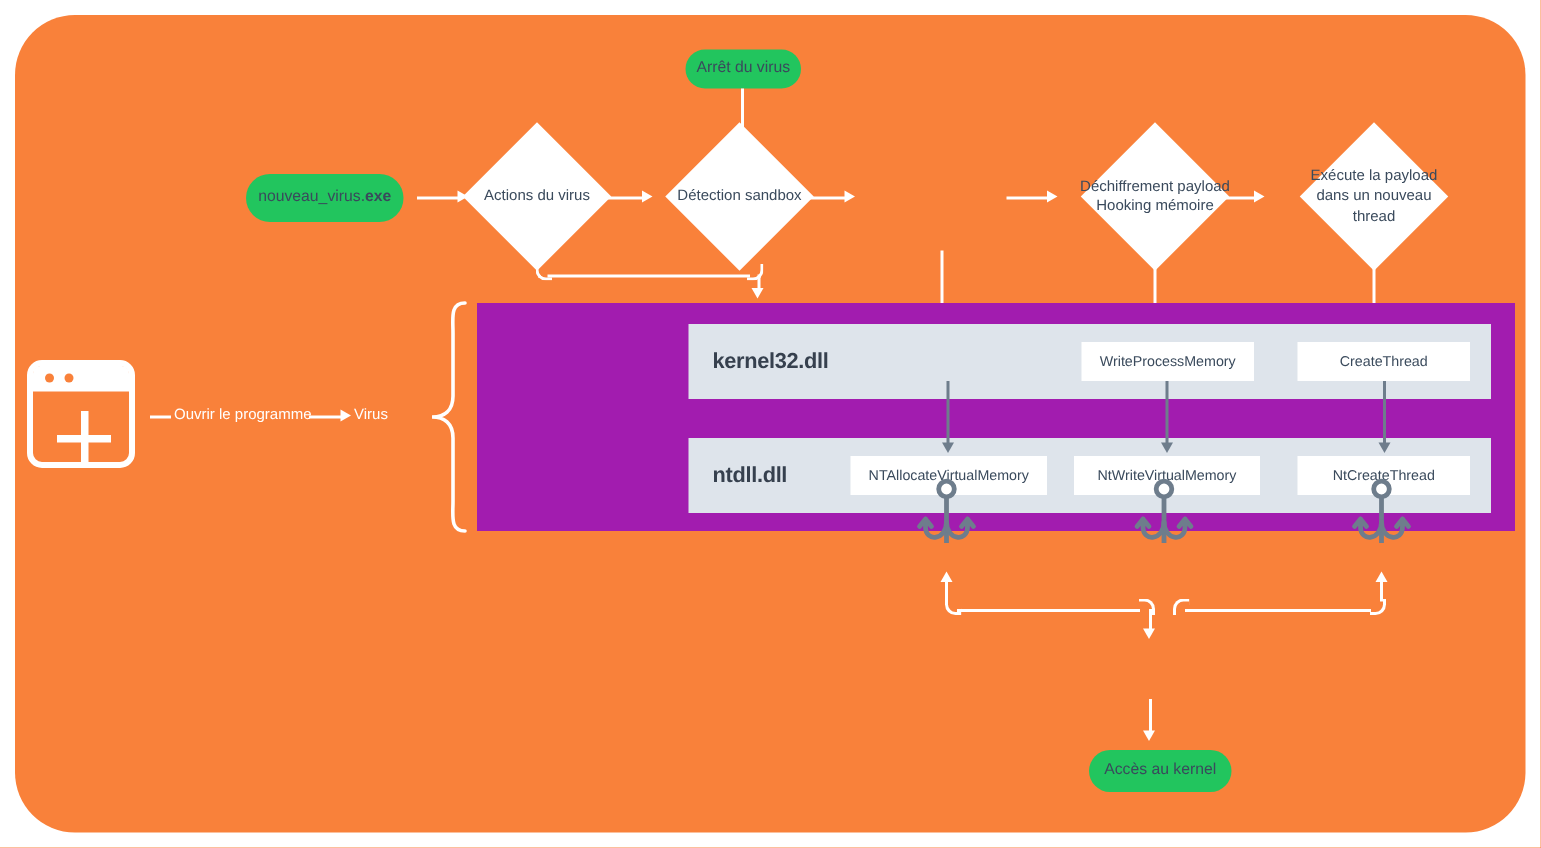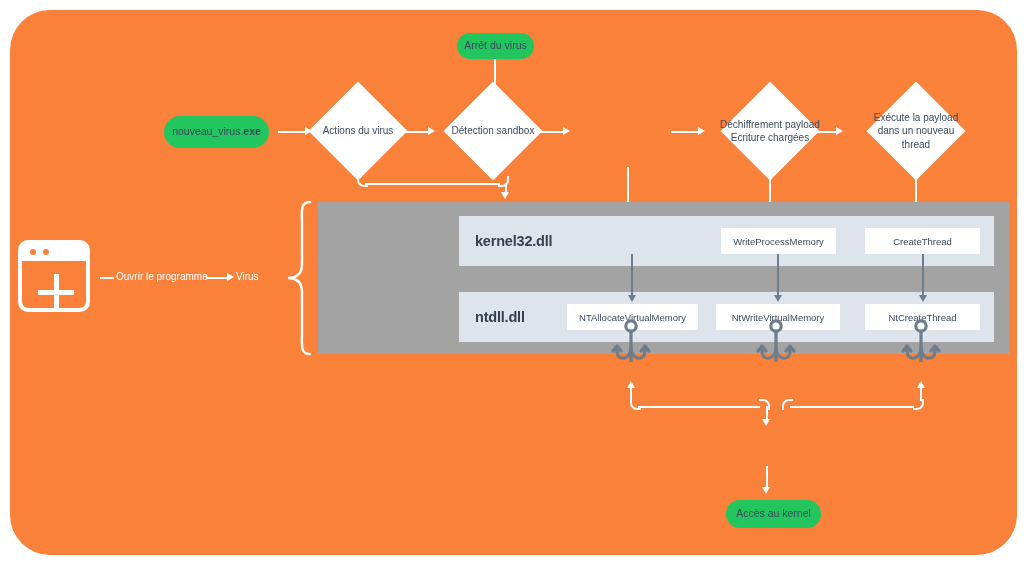--- a/index.html
+++ b/index.html
@@ -33,21 +33,21 @@
   }
   .diamond-label{
     position:absolute;left:-22px;top:0;width:calc(100% + 44px);height:100%;
     display:flex;align-items:center;justify-content:center;text-align:center;
     color:#3A4A5C;font-size:10px;line-height:1.35;white-space:pre-line;
   }
 
   
   #panel{
     position:absolute;left:318px;top:202px;width:692px;height:152px;
-    background:#a3a3a3;
+    background:#a21caf;
   }
   .dll-row{
     position:absolute;left:141px;width:535px;height:50px;
     background:#DEE4EB;display:flex;align-items:center;
   }
   .dll-name{
     width:112px;padding-left:16px;box-sizing:border-box;
     color:#36404E;font-size:14.5px;font-weight:bold;letter-spacing:-0.2px;
   }
   .api-box{
@@ -169,21 +169,21 @@
   <div class="hline" style="left:536px;top:131px;width:28px;"></div>
   <div class="arrow-r" style="left:563px;top:126.5px;"></div>
 
 
   <div class="hline" style="left:671px;top:131px;width:28px;"></div>
   <div class="arrow-r" style="left:698px;top:126.5px;"></div>
 
   <div class="diamond-wrap" style="left:735px;top:96px;width:70px;height:70px;">
     <div class="diamond"></div>
     <div class="diamond-label">Déchiffrement payload
-Ecriture chargées</div>
+Hooking mémoire</div>
   </div>
 
   <div class="hline" style="left:813px;top:131px;width:24px;"></div>
   <div class="arrow-r" style="left:836px;top:126.5px;"></div>
 
   <div class="diamond-wrap" style="left:881px;top:96px;width:70px;height:70px;">
     <div class="diamond"></div>
     <div class="diamond-label">Exécute la payload
 dans un nouveau
 thread</div>

